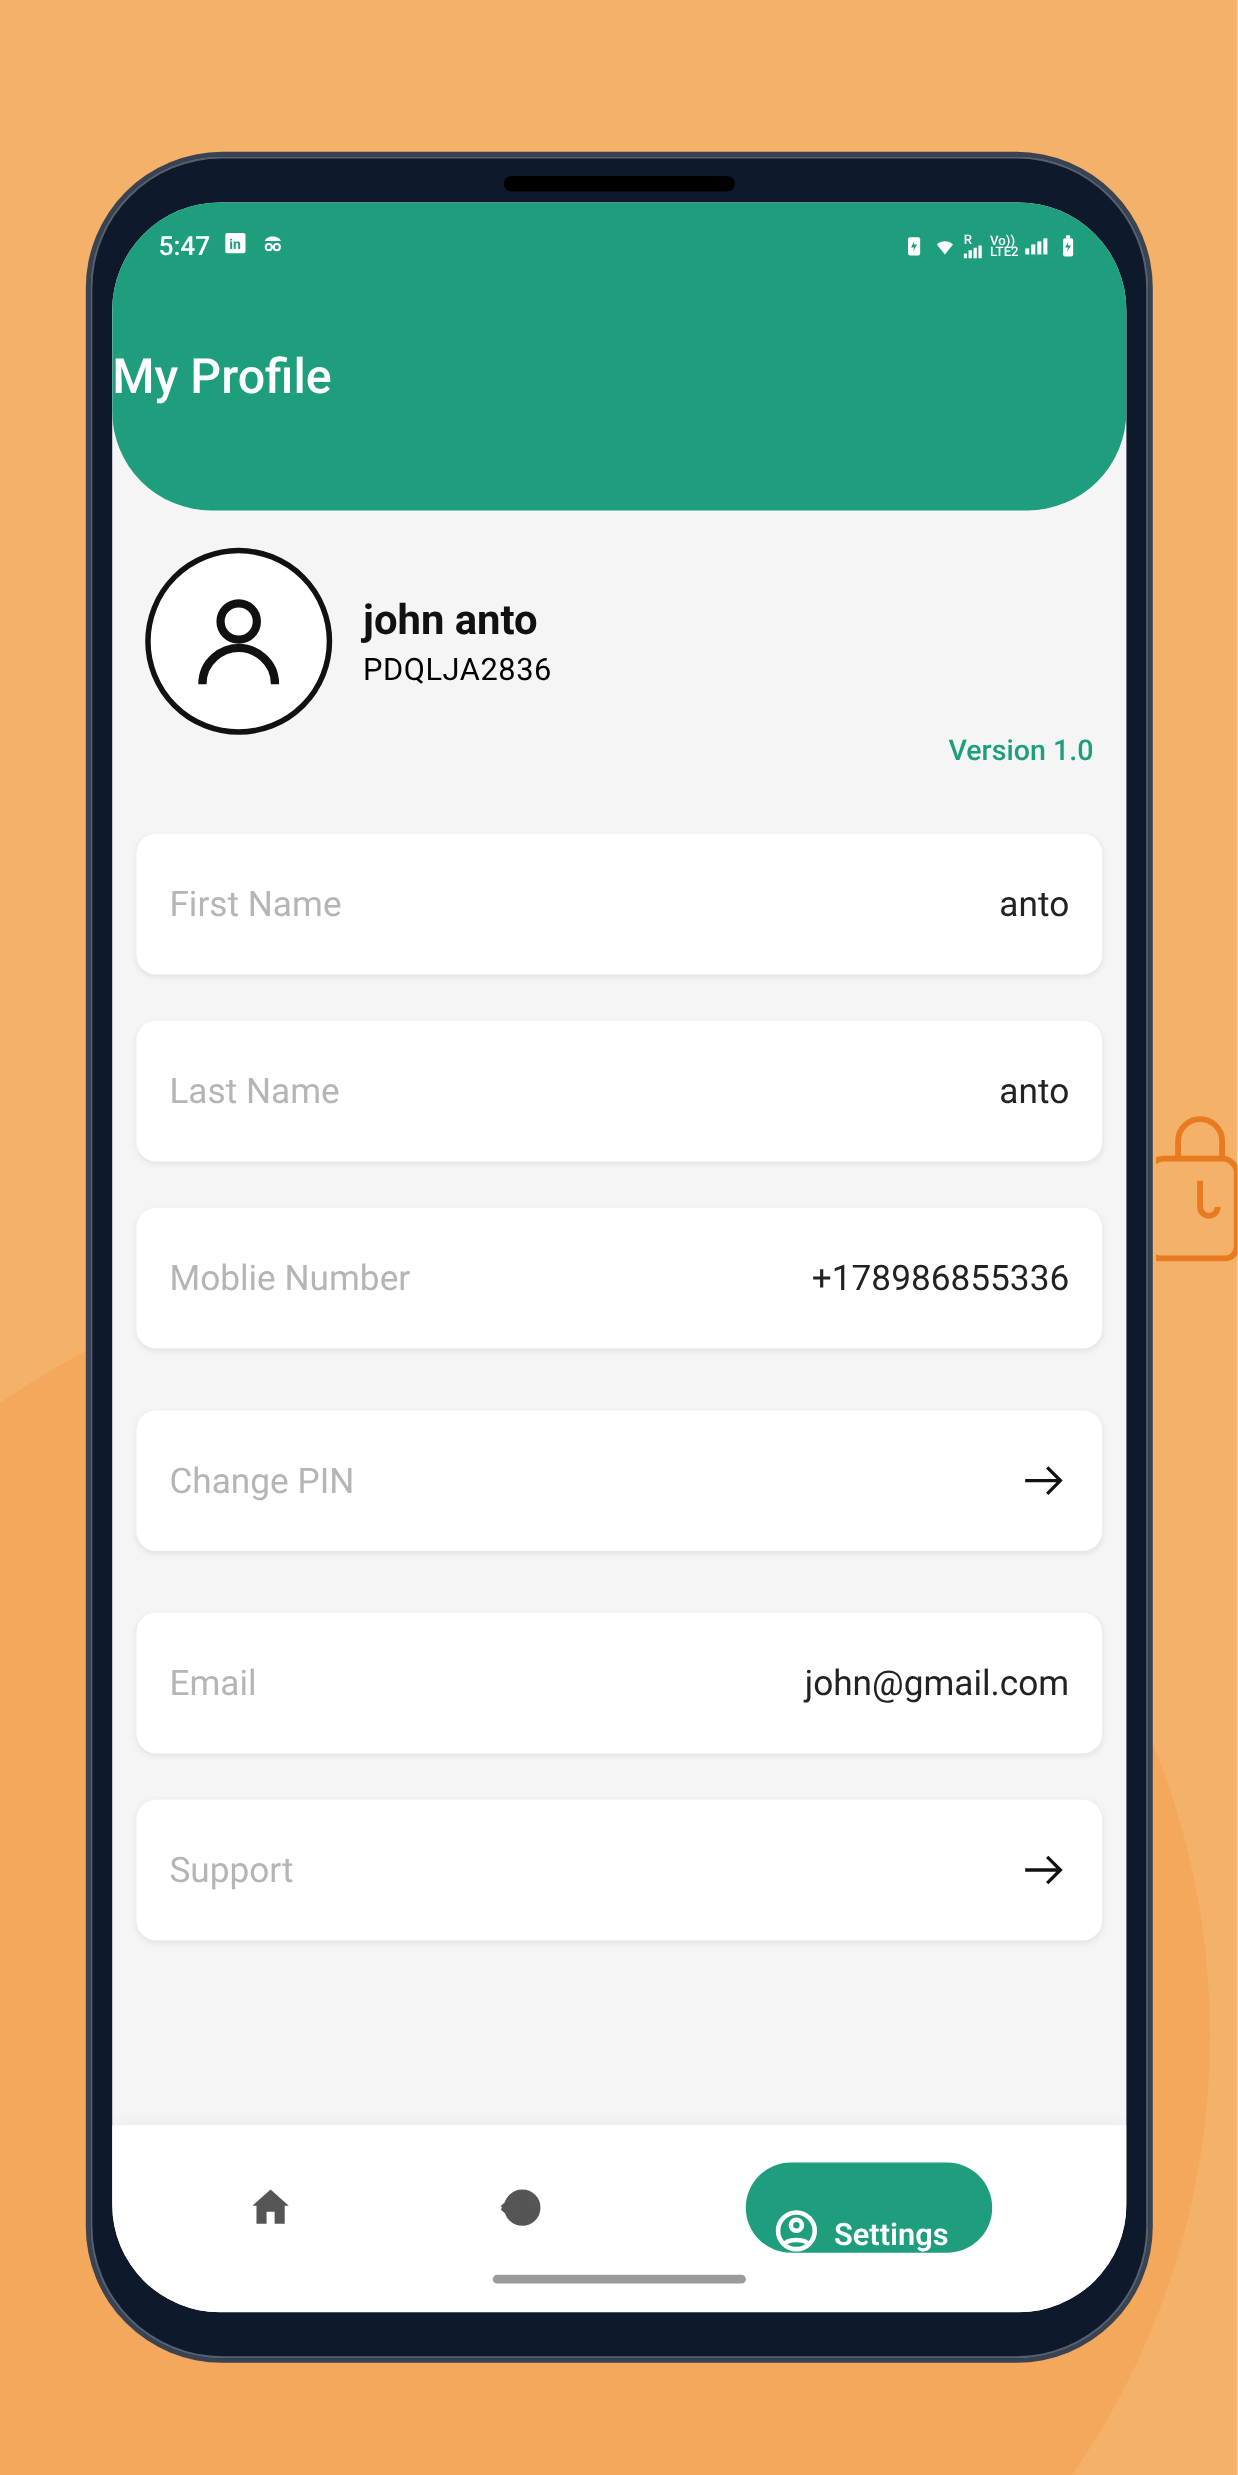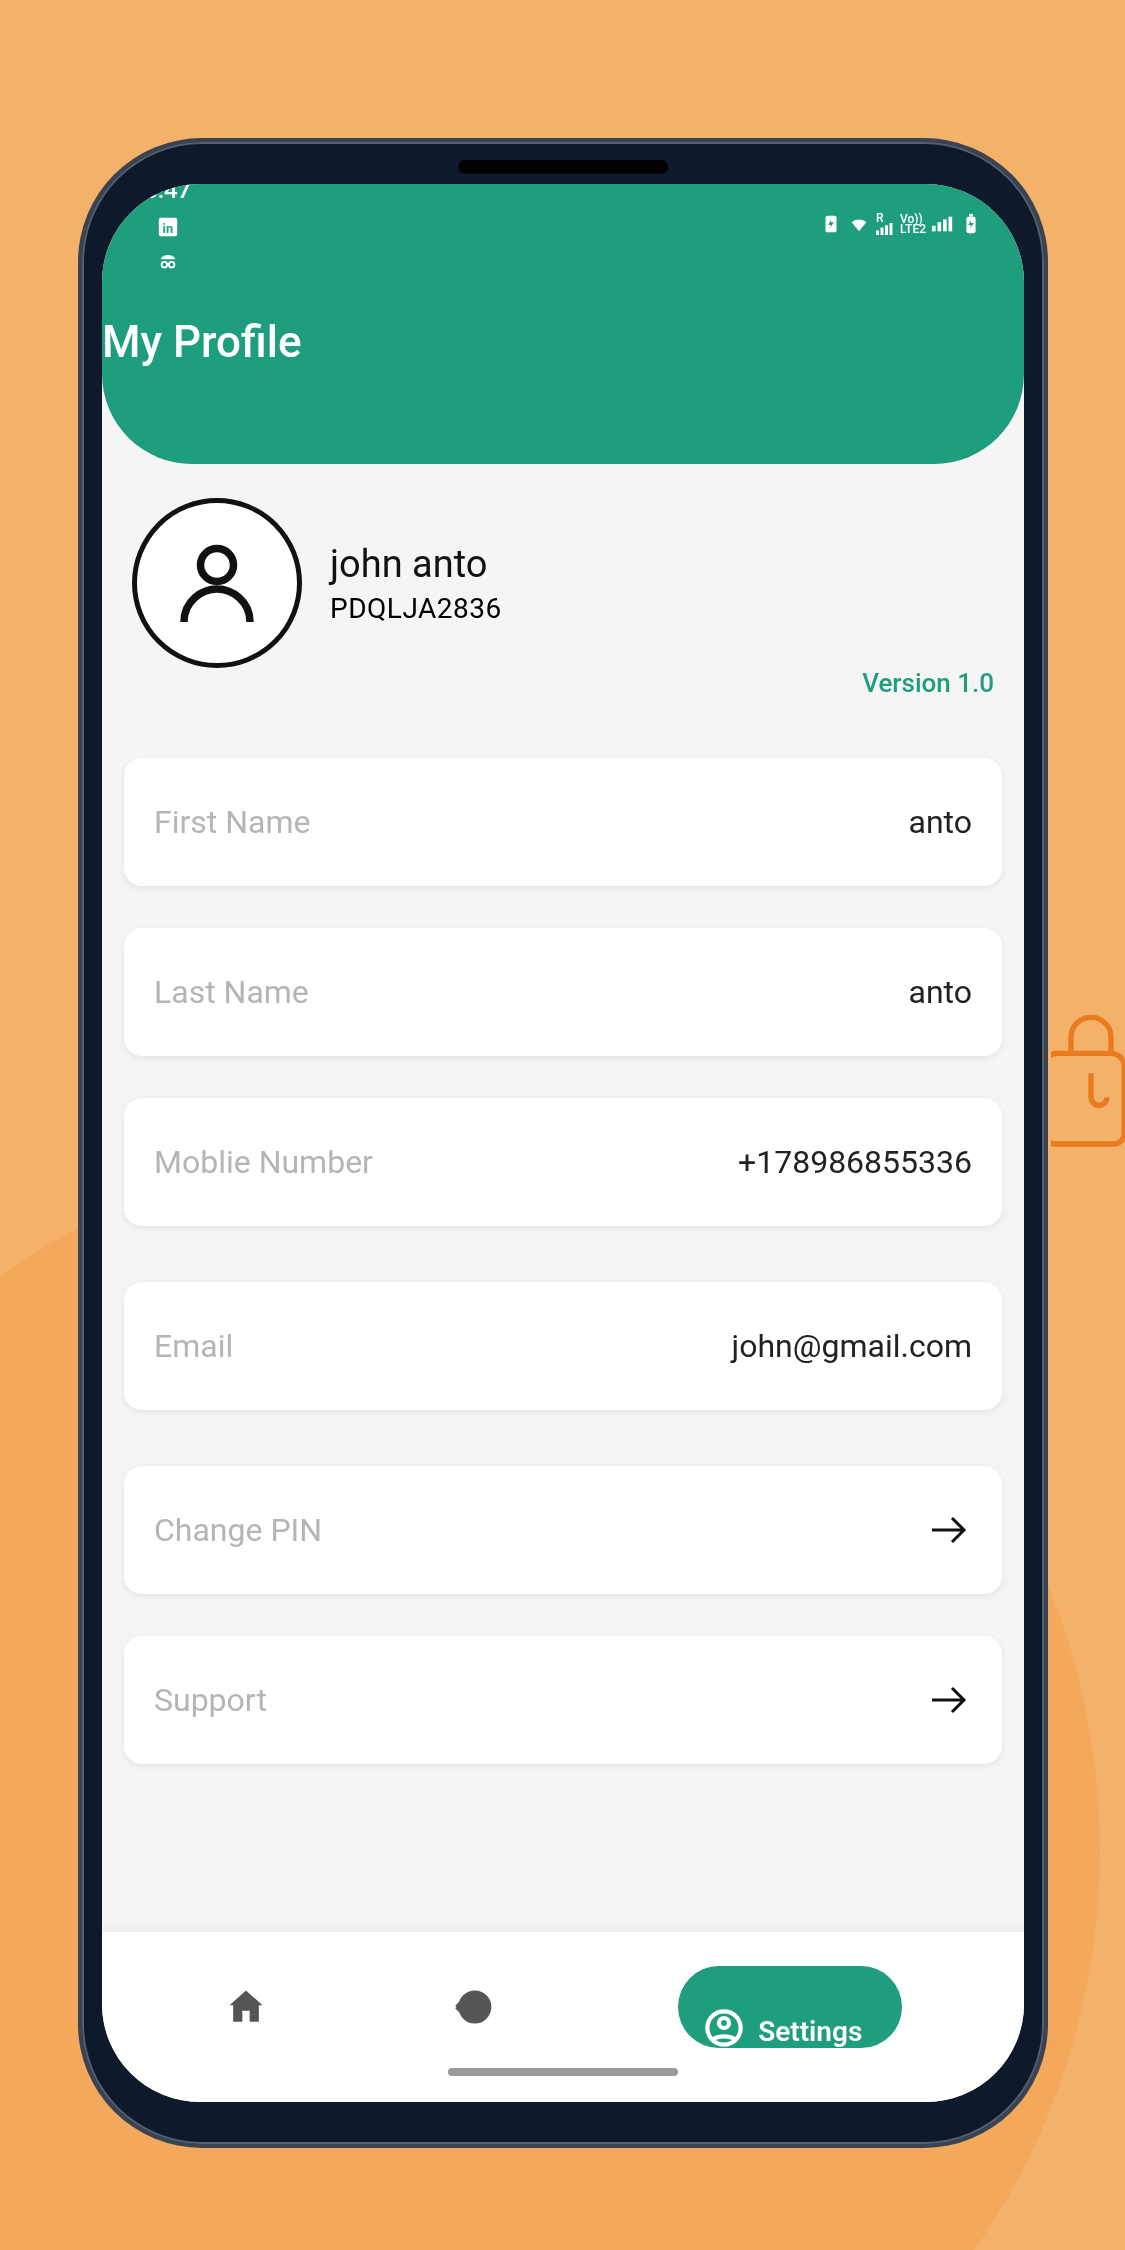--- a/index.html
+++ b/index.html
@@ -57,21 +57,21 @@
   .status-bar {
     display: flex;
     justify-content: space-between;
     align-items: center;
     padding: 8px 42px 0 42px;
     font-size: 24px;
     font-weight: 500;
     color: #fff;
     height: 44px;
   }
-  .status-left { display: flex; align-items: center; gap: 12px; flex-direction: column; }
+  .status-left { display: flex; align-items: flex-start; gap: 12px; }
   .status-right { display: flex; align-items: center; gap: 6px; }
   .status-ico { width: 22px; height: 22px; display: inline-flex; align-items: center; justify-content: center; }
   .status-ico svg { width: 100%; height: 100%; }
   .title {
     font-size: 44px;
     font-weight: 500;
     margin-top: 74px;
   }
   .profile-row {
     display: flex;
@@ -81,21 +81,21 @@
     position: relative;
   }
   .avatar {
     width: 170px; height: 170px;
     border-radius: 50%;
     border: 5px solid #111;
     display: flex; align-items: center; justify-content: center;
     background: #fff;
   }
   .avatar svg { width: 96px; height: 96px; }
-  .profile-text .name { font-size: 38px; color: #111; font-weight: 400; }
+  .profile-text .name { font-size: 38px; color: #111; font-weight: 700; }
   .profile-text .code { font-size: 28px; color: #000000; margin-top: 6px; letter-spacing: 0.5px; }
   .version {
     position: absolute;
     right: 30px;
     bottom: -30px;
     color: #1f9e7e;
     font-size: 26px;
     font-weight: 500;
   }
   .cards {
@@ -269,31 +269,31 @@
         <span class="label">Last Name</span>
         <span class="value">anto</span>
       </div>
 
       <div class="card">
         <span class="label">Moblie Number</span>
         <span class="value">+178986855336</span>
       </div>
 
       <div class="card gap-before">
-        <span class="label">Email</span>
-        <span class="value">john@gmail.com</span>
-      </div>
-
-      <div class="card gap-before">
         <span class="label">Change PIN</span>
         <span class="arrow">
           <svg viewBox="0 0 48 48">
               <path d="M8 24h30M28 12l12 12-12 12"></path>
             </svg>
         </span>
+      </div>
+
+      <div class="card gap-before">
+        <span class="label">Email</span>
+        <span class="value">john@gmail.com</span>
       </div>
 
       <div class="card">
         <span class="label">Support</span>
         <span class="arrow">
           <svg viewBox="0 0 48 48">
               <path d="M8 24h30M28 12l12 12-12 12"></path>
             </svg>
         </span>
       </div>

